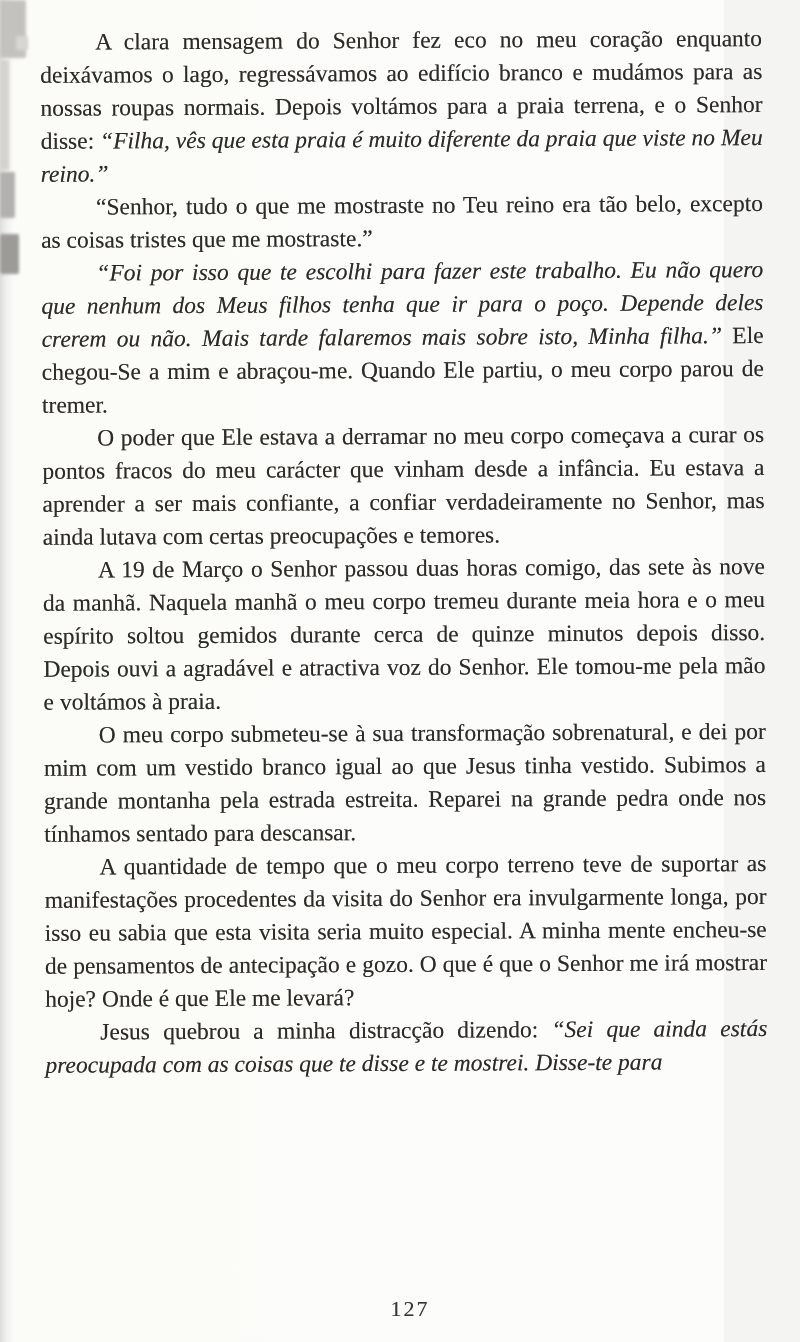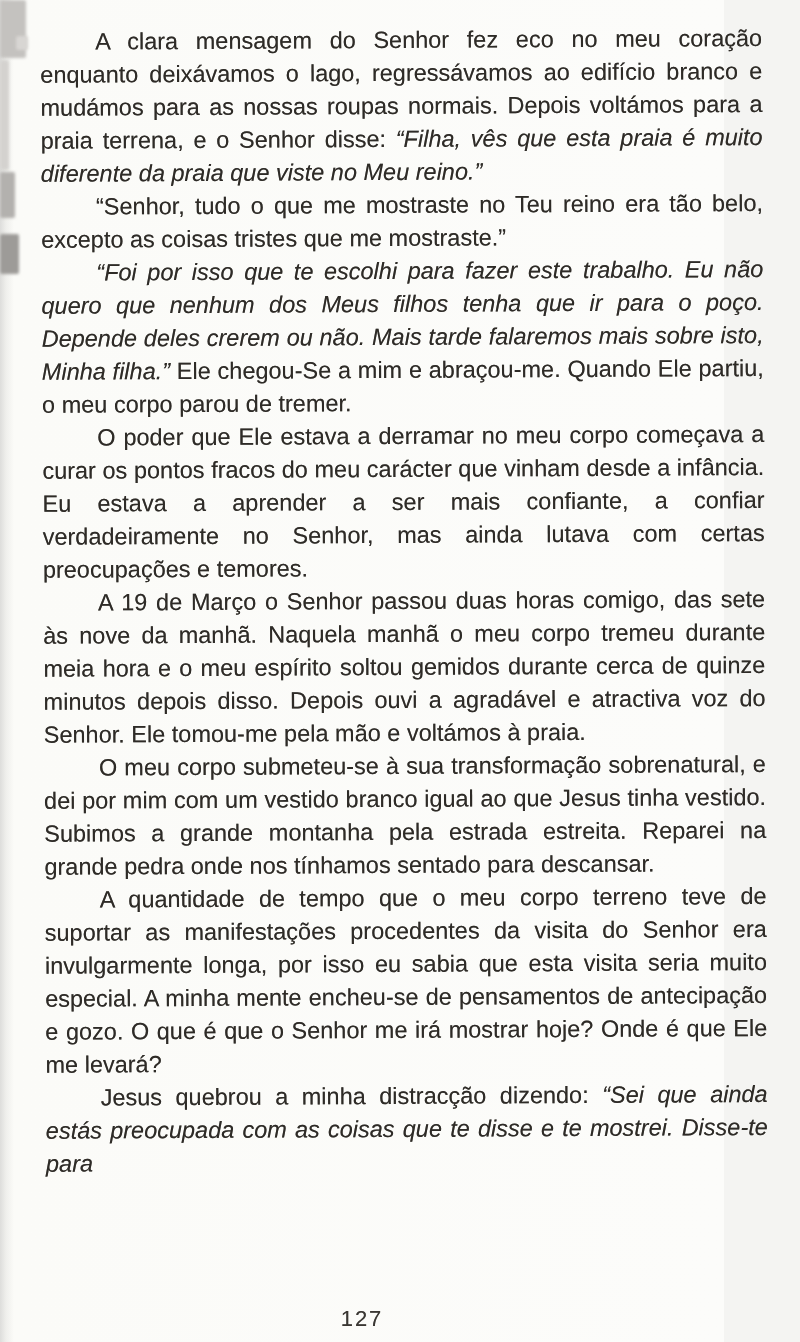--- a/index.html
+++ b/index.html
@@ -11,21 +11,21 @@
     height: 1342px;
     background: #f4f4f2;
     overflow: hidden;
   }
   .book-page {
     position: relative;
     width: 724px;
     height: 1342px;
     background:
       linear-gradient(90deg, #dddddb 0px, #efefec 6px, #fbfbf8 14px, #fcfcfa 100%);
-    font-family: Liberation Sans, sans-serif;
+    font-family: Liberation Serif, serif;
     color: #2e2b27;
   }
   .scan-artifact {
     position: absolute;
     border-radius: 2px;
     filter: blur(1.5px);
   }
   .text-block {
     position: absolute;
     left: 40px;
@@ -40,28 +40,29 @@
   }
   .text-block p {
     margin: 0;
     text-indent: 55px;
   }
   .seg-italic {
     font-style: italic;
   }
   .page-number {
     position: absolute;
-    bottom: 10px;
+    bottom: 20px;
     left: 0;
     width: 100%;
     text-align: center;
     font-size: 22px;
     letter-spacing: 2px;
     color: #3a3733;
     text-shadow: 0 0 0.5px rgba(46, 43, 39, 0.5);
+    padding-left: 48px;
   }
 </style>
 </head>
 <body>
 
 <div class="book-page">
 
   <div class="scan-artifact" style="left:0; top:0; width:26px; height:58px; background:#c4c2bf;"></div>
   <div class="scan-artifact" style="left:0; top:60px; width:9px; height:110px; background:#d4d2cf;"></div>
   <div class="scan-artifact" style="left:0; top:172px; width:15px; height:46px; background:#b3b1ae;"></div>

